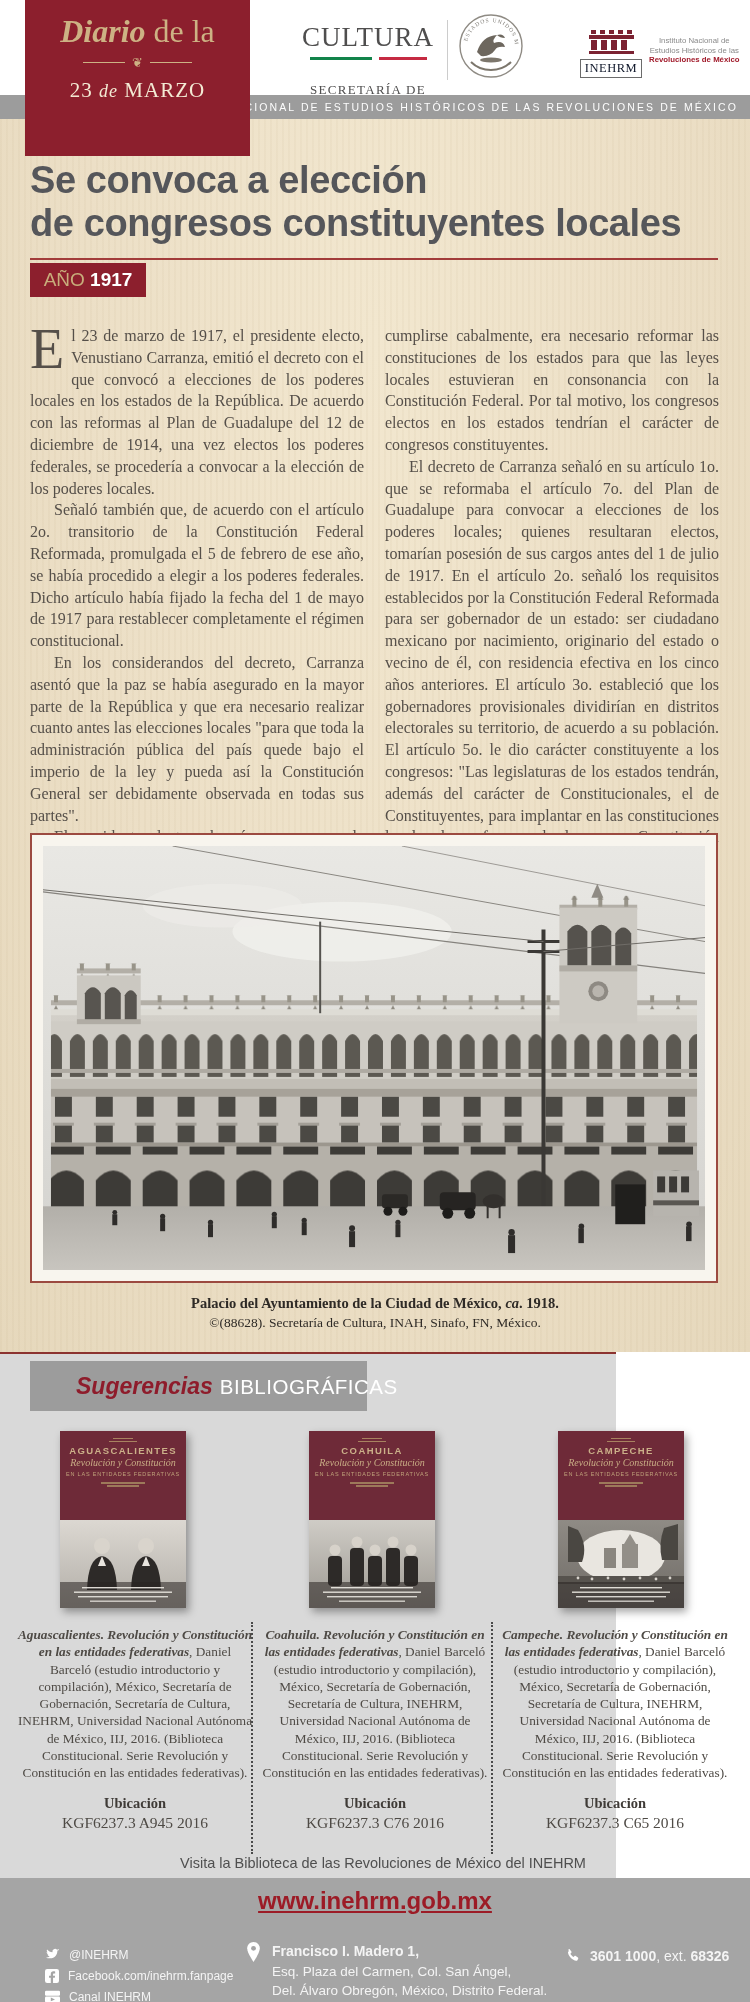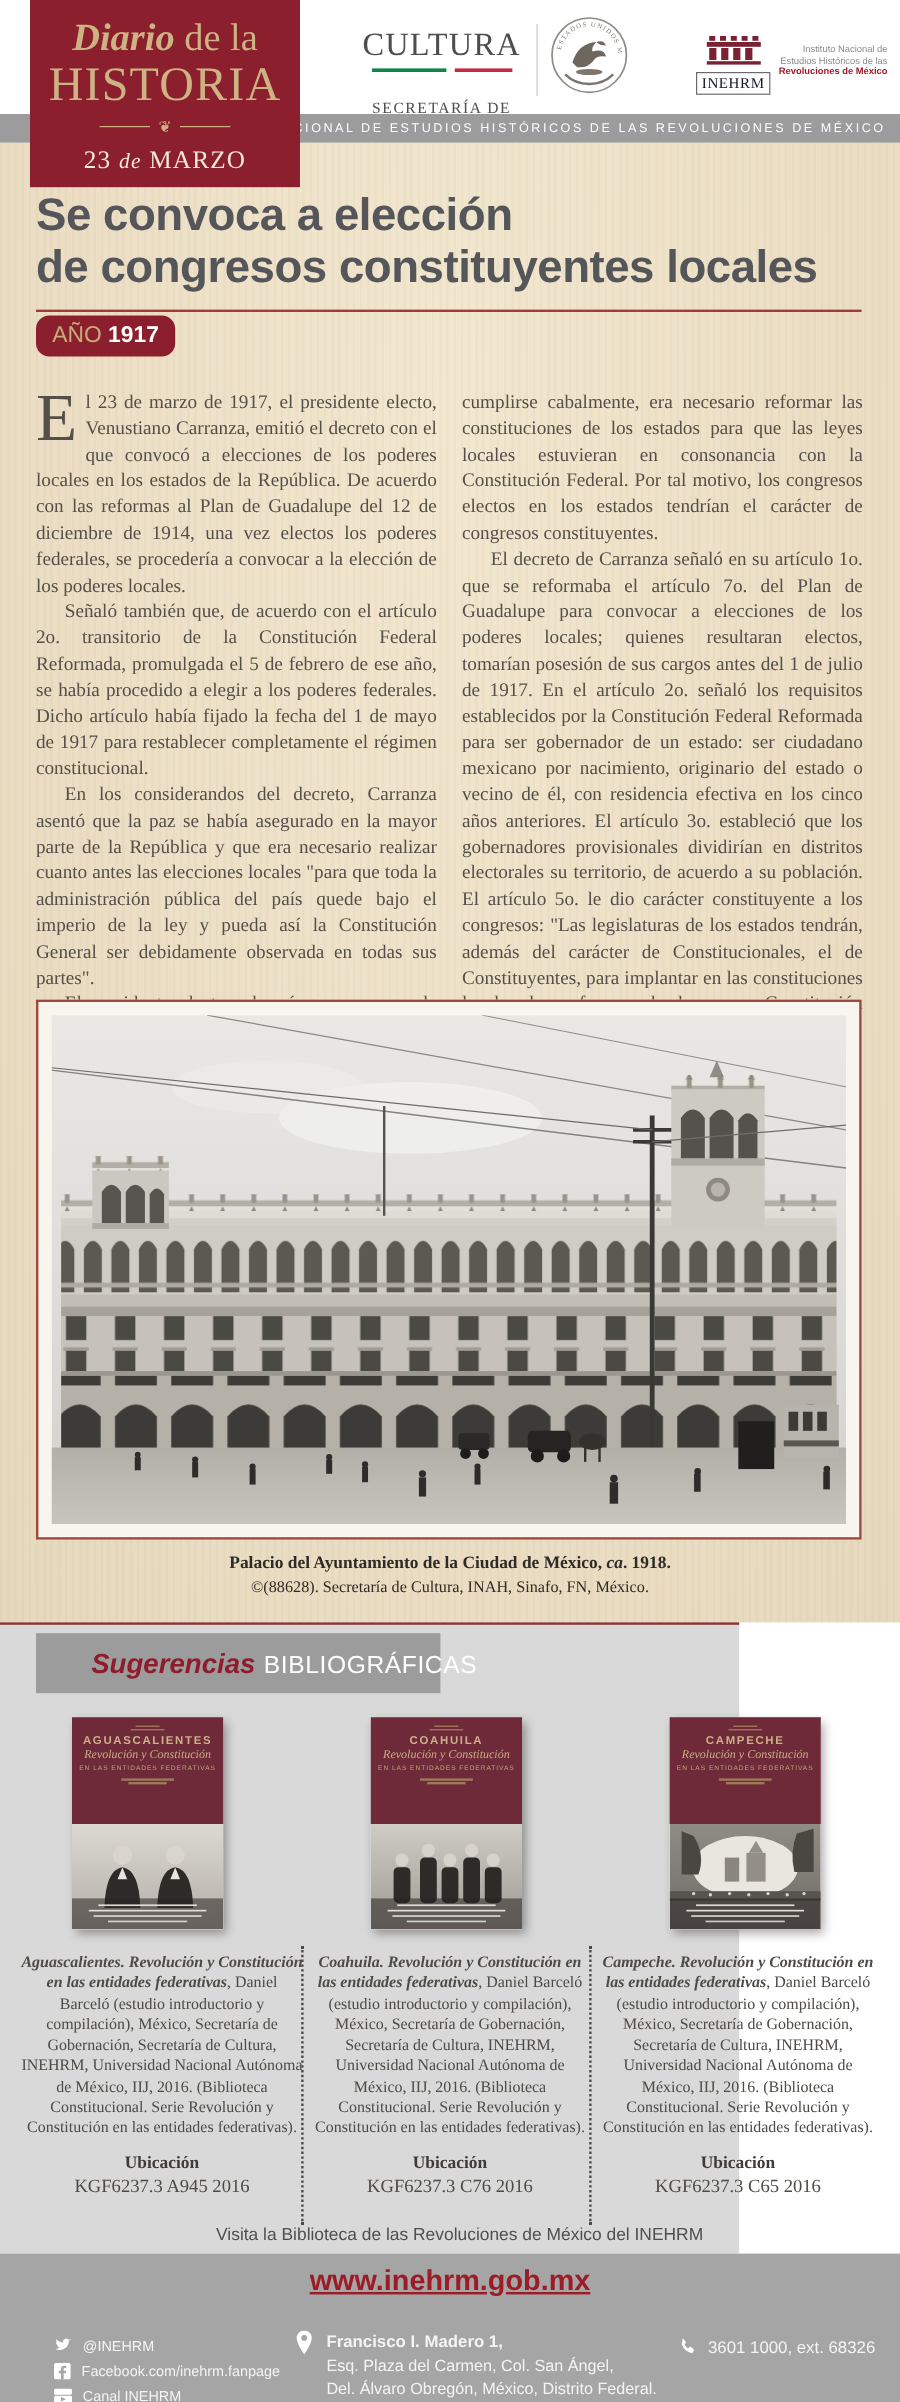--- a/index.html
+++ b/index.html
@@ -37,39 +37,39 @@
   .bar-red { width:48px; height:3px; background:#c52a42; }
   .cultura-sec { margin-top:22px; font-size:13px; letter-spacing:1.3px; }
   .hdr-divider { position:absolute; left:447px; top:20px; width:1px; height:60px; background:#cccccc; }
   .seal { position:absolute; left:457px; top:12px; }
   .inehrm-logo { position:absolute; left:580px; top:30px; display:flex; gap:7px; }
   .inehrm-left { width:62px; text-align:center; }
   .inehrm-box {
     border:1px solid #6b6b6b; font-size:12.5px; letter-spacing:0.5px; color:#0f172a;
     padding:1px 2px; margin-top:1px; font-family:"Liberation Serif", serif;
   }
-  .inehrm-lines { font-family:"Liberation Sans", sans-serif; font-size:7.8px; line-height:9.6px; color:#8a8a8a; text-align:right; padding-top:6px; }
+  .inehrm-lines { font-family:"Liberation Sans", sans-serif; font-size:7.8px; line-height:9.6px; color:#8a8a8a; text-align:center; padding-top:6px; }
   .inehrm-lines .red { color:#a11a2a; font-weight:bold; }
 
   
   .main {
     position:absolute; top:119px; left:0; width:750px; height:1233px;
     background:
       repeating-linear-gradient(90deg, rgba(160,135,90,0.05) 0 2px, rgba(0,0,0,0) 2px 6px),
       radial-gradient(ellipse at 50% 18%, #f2e7cf 0%, #ecdfc6 55%, #e6d8bc 100%);
   }
   .article-title {
     position:absolute; left:30px; top:40px; width:700px;
     font-family:"Liberation Sans", sans-serif; font-weight:bold;
     font-size:38px; line-height:43px; color:#55565a; letter-spacing:-0.4px;
   }
   .redline { position:absolute; left:30px; top:139px; width:688px; height:2px; background:#a23c3a; }
   .year-badge {
     position:absolute; left:30px; top:144px; width:116px; height:34px; background:#8c1f2d;
-    font-family:"Liberation Sans", sans-serif; font-size:19px; line-height:34px; text-align:center;border-radius:11px;
+    font-family:"Liberation Sans", sans-serif; font-size:19px; line-height:34px; text-align:center;
   }
   .year-badge .lbl { color:#c8ad7b; }
   .year-badge .yr { color:#ffffff; font-weight:bold; }
 
   .cols { position:absolute; left:30px; top:206px; width:690px; display:flex; gap:21px; }
   .col { width:334px; font-size:16px; line-height:21.8px; text-align:justify; color:#554f49; }
   .col p.ind { text-indent:24px; }
   .dropcap {
     float:left; font-size:56px; line-height:42px; padding:3px 7px 0 0; color:#554f49;
   }
@@ -129,21 +129,21 @@
     position:absolute; top:1878px; left:0; width:750px; height:124px; background:#a5a5a5;
     font-family:"Liberation Sans", sans-serif; color:#f4f4f4;
   }
   .web { text-align:center; padding-top:9px; font-size:24px; font-weight:bold; color:#9c1b26;text-decoration:underline; }
   .fsocial { position:absolute; left:45px; top:66px; }
   .srow { display:flex; align-items:center; gap:9px; height:21px; font-size:12px; }
   .faddr { position:absolute; left:246px; top:64px; display:flex; gap:11px; }
   .faddr .lines { font-size:13.5px; line-height:19.5px; }
   .faddr .b { font-weight:bold; font-size:14px; }
   .fphone { position:absolute; left:565px; top:70px; display:flex; gap:9px; align-items:center; font-size:14px; }
-  .fphone .b { font-weight:normal;text-align:right; }
+  .fphone .b { font-weight:bold;text-align:right; }
 </style>
 </head>
 <body>
 
 <div class="page">
 
   <div class="header">
     <div class="cultura">
       <div class="cultura-name">CULTURA</div>
       <div class="cultura-bars">
@@ -187,21 +187,20 @@
         <div>Instituto Nacional de</div>
         <div>Estudios Históricos de las</div>
         <div class="red">Revoluciones de México</div>
       </div>
     </div>
     <div class="instbar">INSTITUTO NACIONAL DE ESTUDIOS HISTÓRICOS DE LAS REVOLUCIONES DE MÉXICO</div>
   </div>
 
   <div class="masthead">
     <div class="mh-line1"><span class="it">Diario</span><span> de la</span></div>
-    <div class="mh-line2">HISTORIA</div>
     <div class="flourish">
       <span class="fl-line"></span>
       <span class="fl-orn">❦</span>
       <span class="fl-line"></span>
     </div>
     <div class="mh-date"><span>23</span> <span class="it">de</span> <span>MARZO</span></div>
   </div>
 
   <div class="main">
     <div class="article-title">

